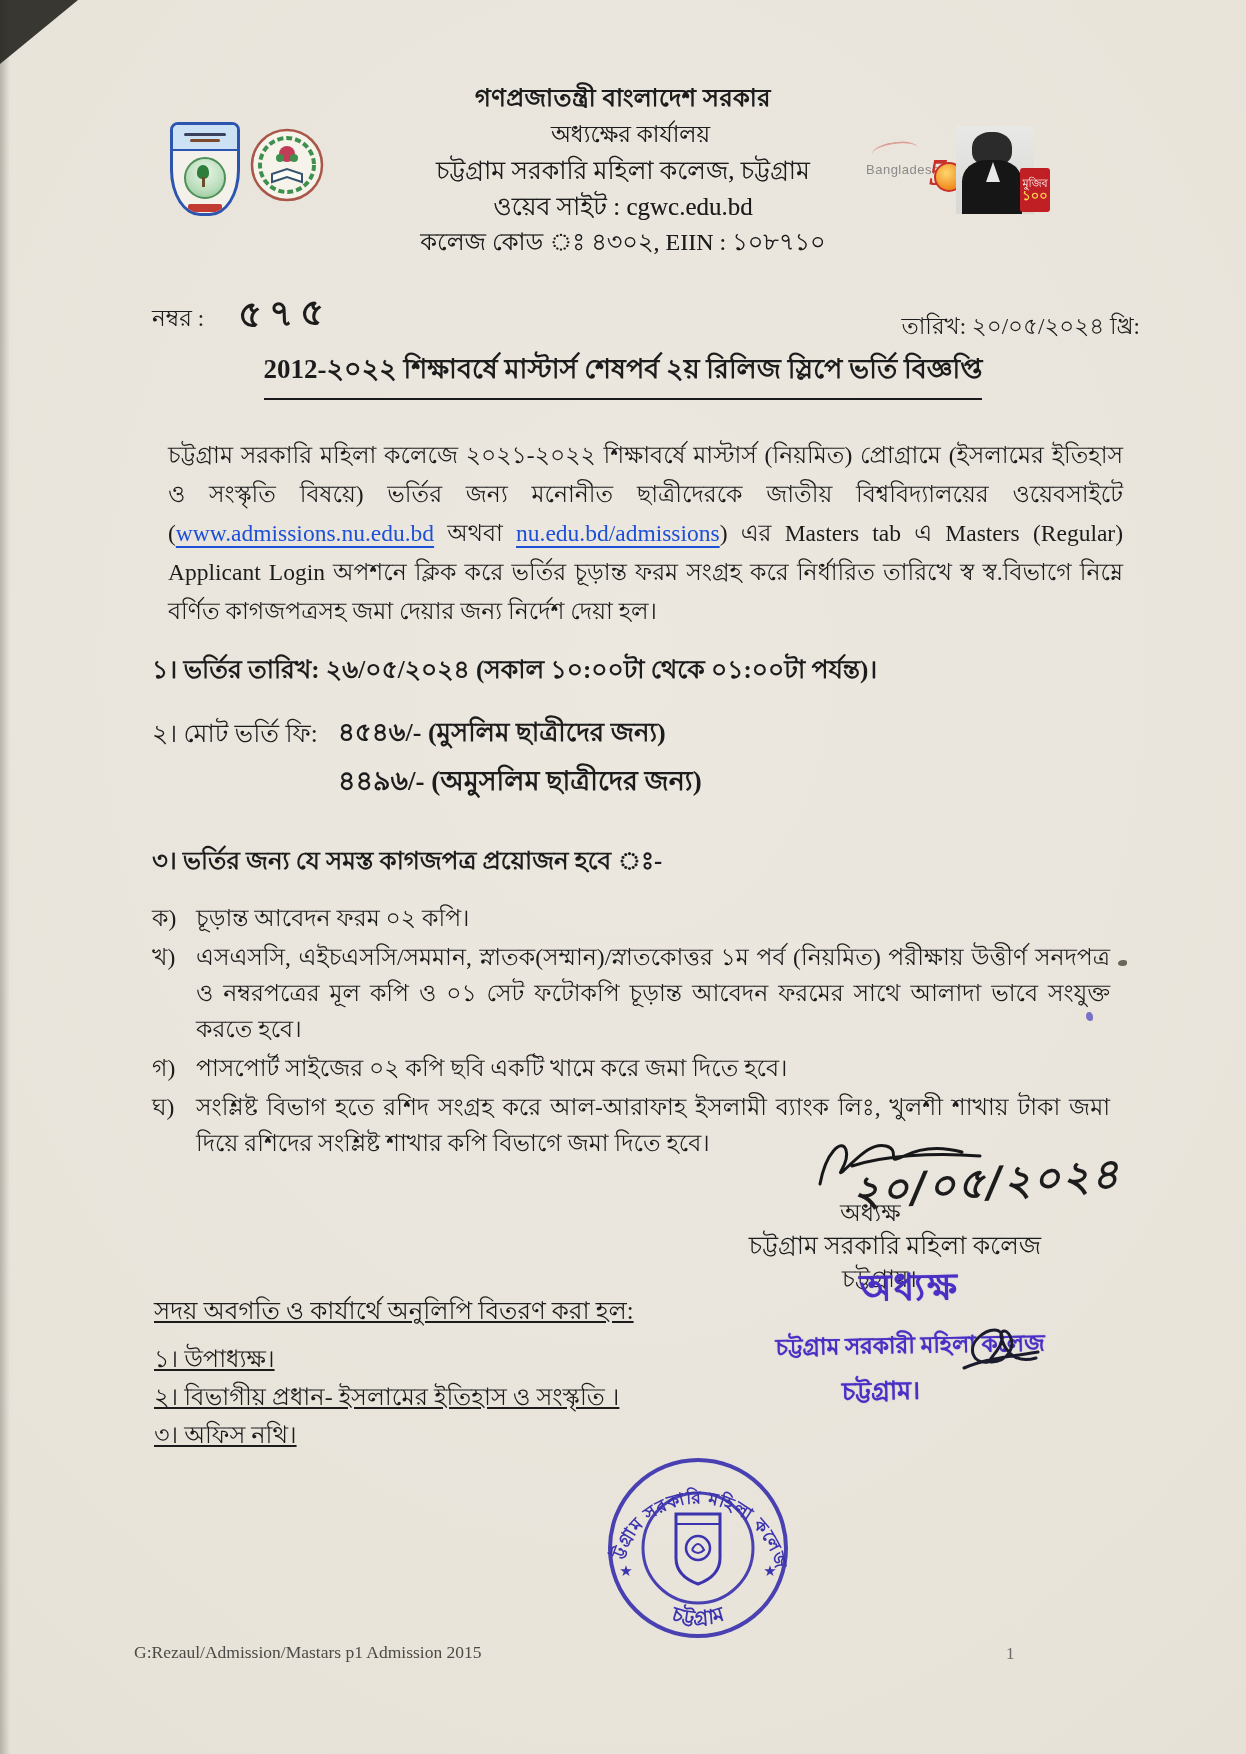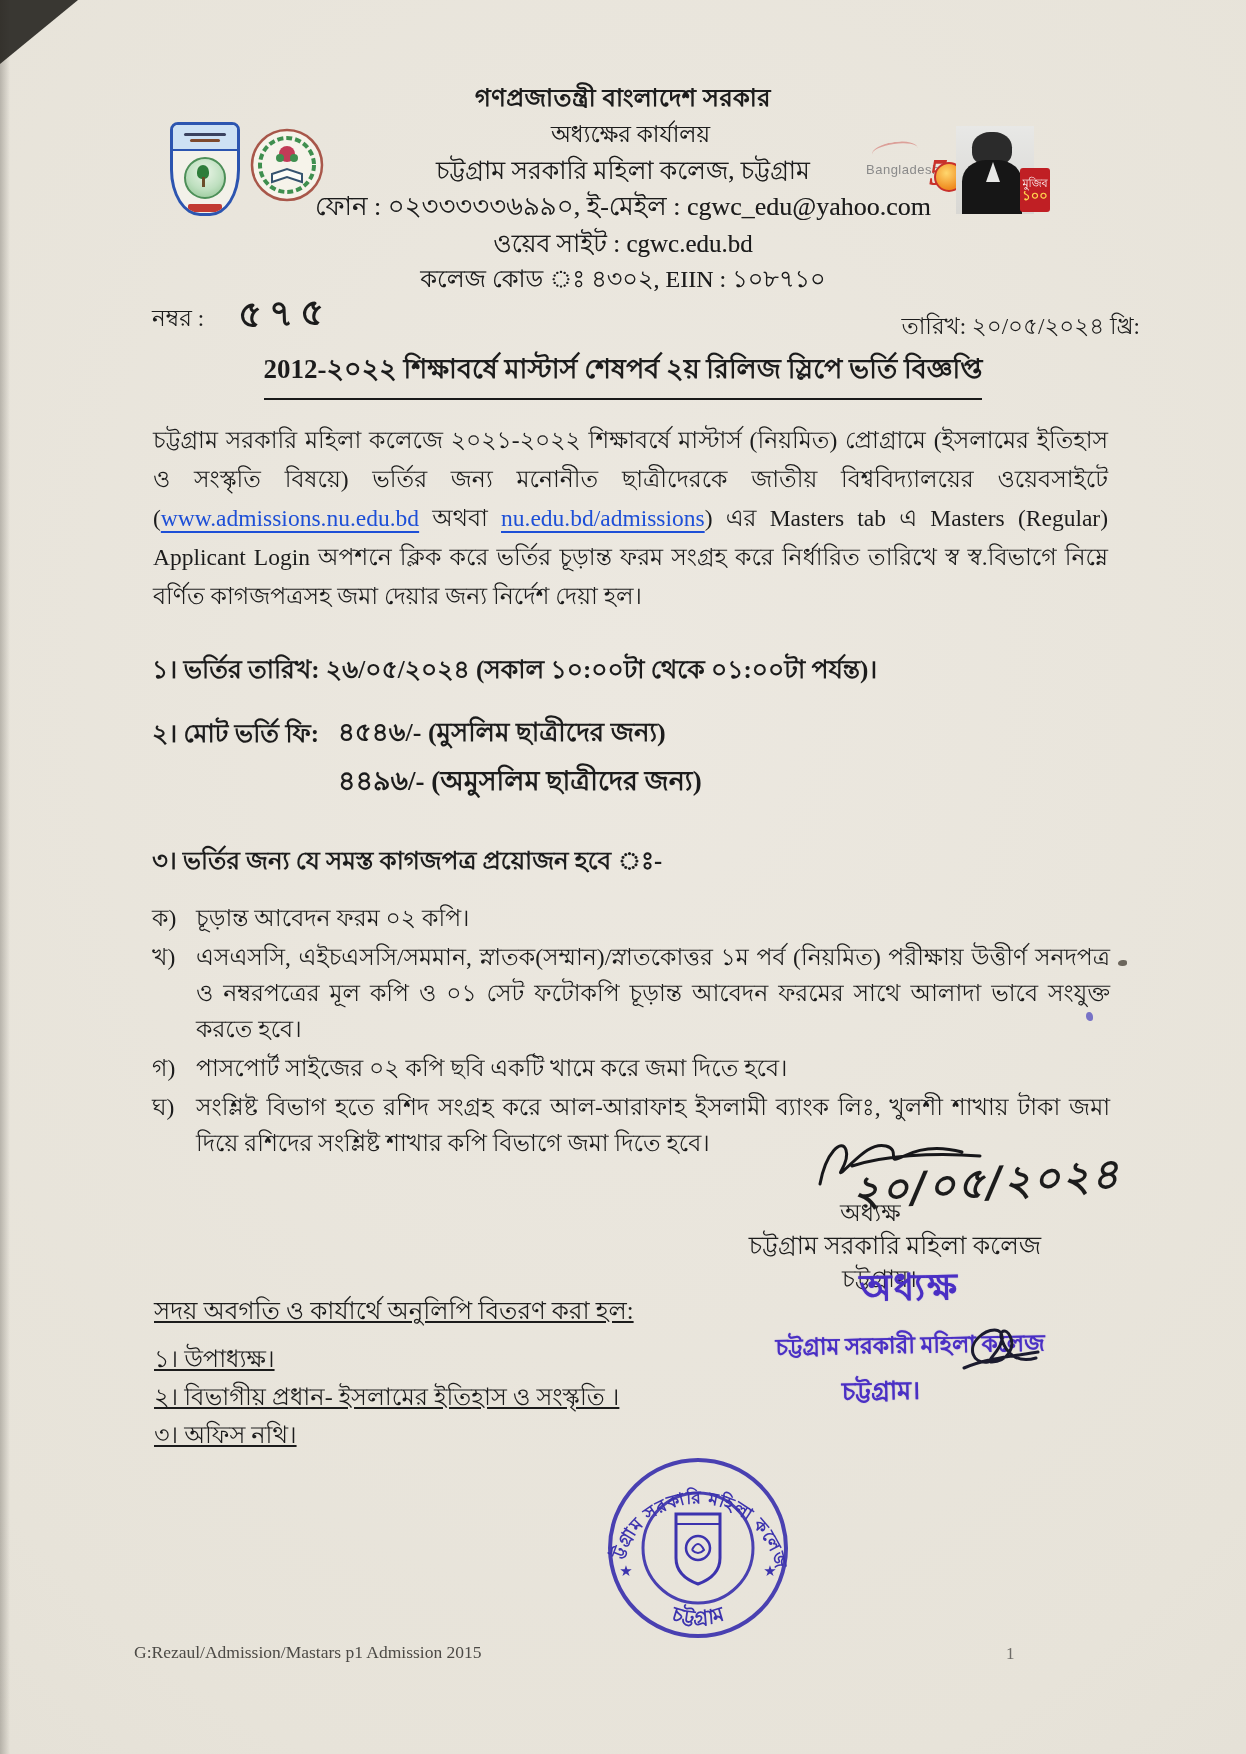--- a/index.html
+++ b/index.html
@@ -53,26 +53,26 @@
   
   .ref-label{left:152px;top:300px;font-size:23px;}
   .ref-no{left:238px;top:284px;font-size:37px;font-weight:600;letter-spacing:7px;transform:rotate(-2deg);font-family:"DejaVu Serif",serif;}
   .ref-date{right:106px;top:300px;font-size:23px;margin-top:8px;}
 
   
   .title-wrap{left:0;right:0;top:348px;}
   .title-wrap span{display:inline-block;font-size:27px;font-weight:bold;padding-bottom:5px;border-bottom:2.5px solid #1a1a1a;}
 
   
-  .intro{left:152px;top:420px;width:955px;font-size:23.5px;line-height:39px;text-align:justify;margin:1px;}
+  .intro{left:152px;top:420px;width:955px;font-size:23.5px;line-height:39px;text-align:justify;margin:16px;}
   a.doclink{color:#1d4fd7;text-decoration:underline;text-decoration-thickness:2px;text-underline-offset:5px;}
 
   
   .item1{left:152px;top:650px;font-size:25px;font-weight:bold;}
-  .item2-label{left:152px;top:714px;font-size:25px;font-weight:bold;}
+  .item2-label{left:152px;top:714px;font-size:25px;font-weight:normal;}
   .fee1{left:338px;top:712px;font-size:26px;font-weight:bold;}
   .fee2{left:338px;top:760px;font-size:27px;font-weight:bold;}
   .item3{left:152px;top:842px;font-size:24.5px;font-weight:600;}
   .docs{left:152px;top:900px;width:958px;}
   .doc-row{display:flex;font-size:23.5px;line-height:36px;margin-bottom:3px;}
   .doc-row .lbl{flex:0 0 44px;}
   .doc-row .txt{flex:1;text-align:justify;}
 
   
   .sig-svg{left:812px;top:1132px;}
@@ -142,21 +142,20 @@
     <span class="badge">
       <span>মুজিব</span>
       <b>১০০</b>
     </span>
   </div>
 
   <div class="abs hdr center">
     <div class="h-govt txt-shadow">গণপ্রজাতন্ত্রী বাংলাদেশ সরকার</div>
     <div class="h-office txt-shadow">অধ্যক্ষের কার্যালয়</div>
     <div class="h-college txt-shadow">চট্টগ্রাম সরকারি মহিলা কলেজ, চট্টগ্রাম</div>
-    <div class="h-phone txt-shadow">ফোন : ০২৩৩৩৩৩৬৯৯০, ই-মেইল : cgwc_edu@yahoo.com</div>
     <div class="h-web txt-shadow">ওয়েব সাইট : cgwc.edu.bd</div>
     <div class="h-code txt-shadow">কলেজ কোড ঃ ৪৩০২, EIIN : ১০৮৭১০</div>
   </div>
 
   <div class="abs ref-label">নম্বর :</div>
   <div class="abs ref-no">৫৭৫</div>
   <div class="abs ref-date">তারিখ: ২০/০৫/২০২৪ খ্রি:</div>
 
   <div class="abs title-wrap center">
     <span>2012-২০২২ শিক্ষাবর্ষে মাস্টার্স শেষপর্ব ২য় রিলিজ স্লিপে ভর্তি বিজ্ঞপ্তি</span>

